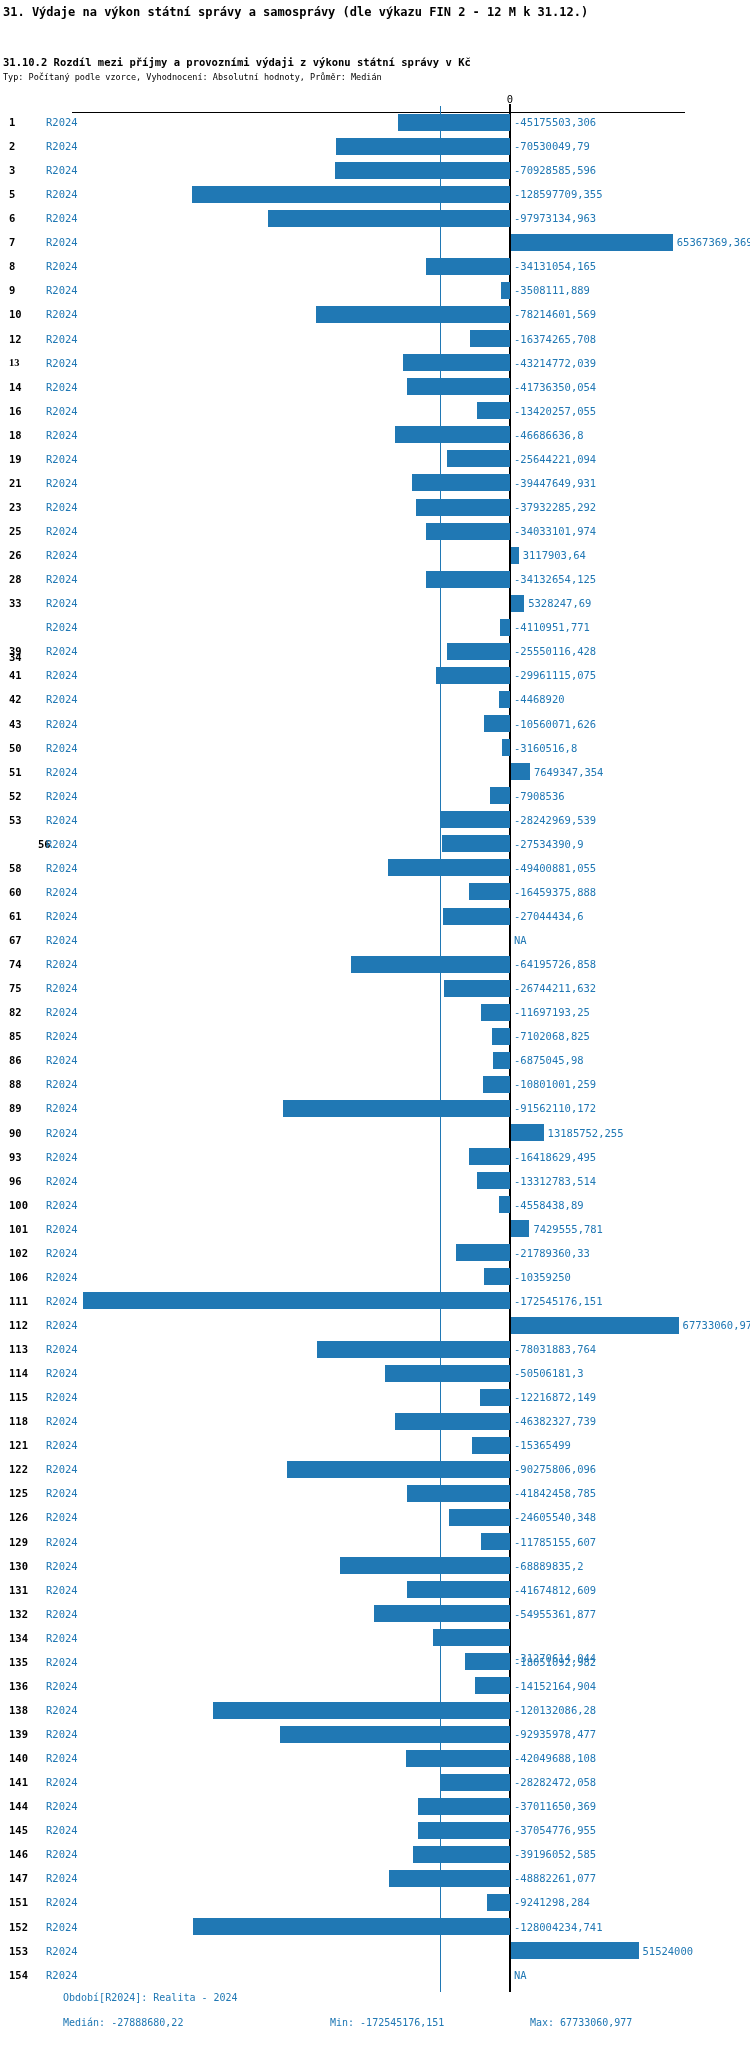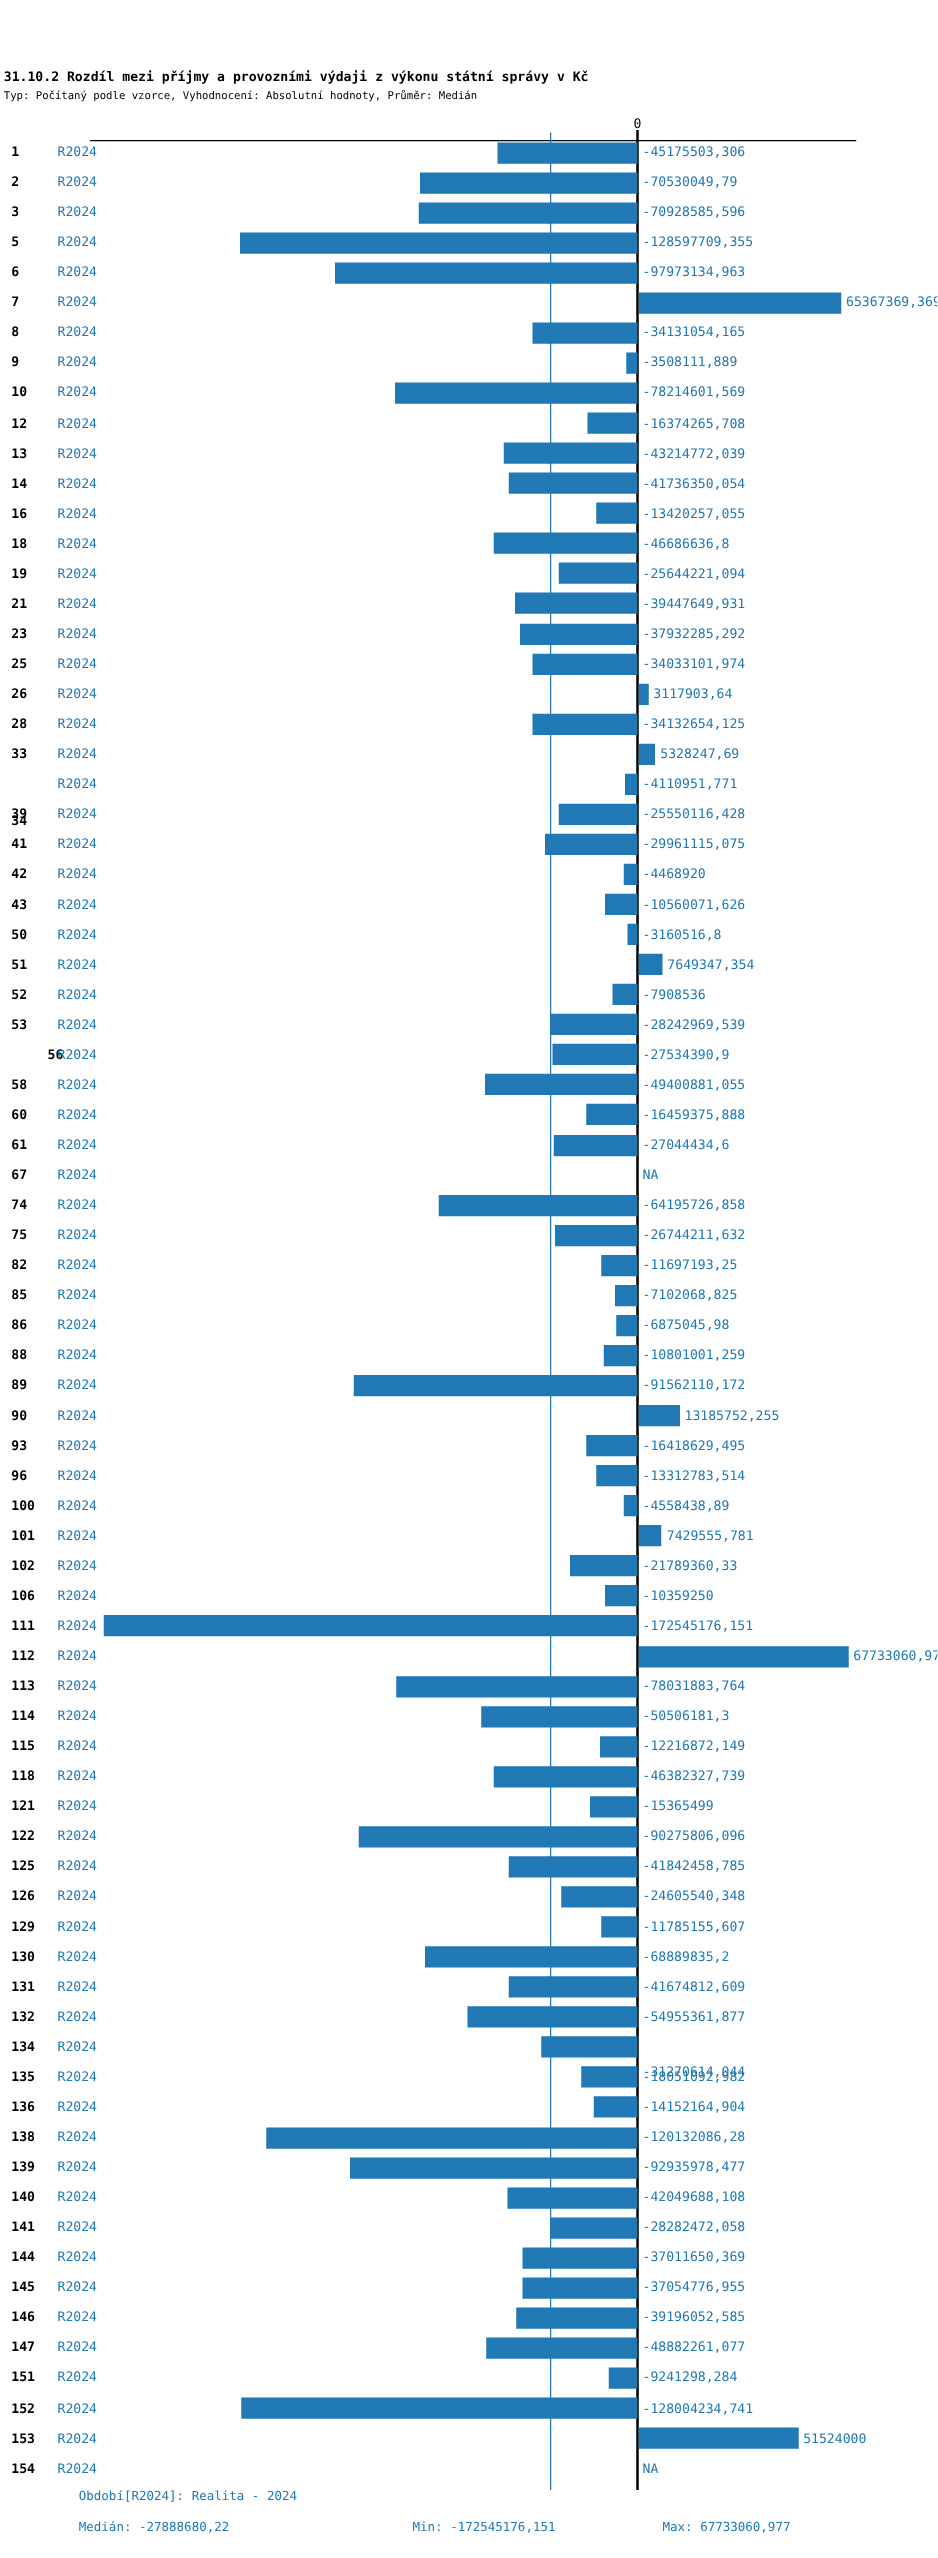--- a/index.html
+++ b/index.html
@@ -24,20 +24,21 @@
   .f-line { position:absolute; font-size:10px; color:#2078b4; white-space:pre; }
   .f-period { left:63px;  top:1992px; }
   .f-median { left:63px;  top:2017px; }
   .f-min    { left:330px; top:2017px; }
   .f-max    { left:530px; top:2017px; }
 </style>
 </head>
 <body>
 
 <div class="page">
+  <div class="title">31. Výdaje na výkon státní správy a samosprávy (dle výkazu FIN 2 - 12 M k 31.12.)</div>
   <div class="subtitle">31.10.2 Rozdíl mezi příjmy a provozními výdaji z výkonu státní správy v Kč</div>
   <div class="meta">Typ: Počítaný podle vzorce, Vyhodnocení: Absolutní hodnoty, Průměr: Medián</div>
 
   <div class="axis-top"></div>
   <div class="zero-label">0</div>
   <div class="zero-line"></div>
   <div class="median-line"></div>
 
   <div id="rows">
       <div class="rownum" style="top: 115px;">1</div>
@@ -73,21 +74,21 @@
       <div class="bar" style="left: 501.3px; width: 8.7px; top: 281.9px; background: rgb(32, 120, 180);"></div>
       <div class="val" style="left: 514px; top: 283.42px;">-3508111,889</div>
       <div class="rownum" style="top: 307.48px;">10</div>
       <div class="period" style="top: 307.48px;">R2024</div>
       <div class="bar" style="left: 316.4px; width: 193.6px; top: 306px; background: rgb(32, 120, 180);"></div>
       <div class="val" style="left: 514px; top: 307.48px;">-78214601,569</div>
       <div class="rownum" style="top: 331.54px;">12</div>
       <div class="period" style="top: 331.54px;">R2024</div>
       <div class="bar" style="left: 469.5px; width: 40.5px; top: 330px; background: rgb(32, 120, 180);"></div>
       <div class="val" style="left: 514px; top: 331.54px;">-16374265,708</div>
-      <div class="rownum" style="top: 355.6px;">13</div>
+      <div class="rownum" style="top: 355.6px; font-family: Liberation Serif, serif;">13</div>
       <div class="period" style="top: 355.6px;">R2024</div>
       <div class="bar" style="left: 403.1px; width: 106.9px; top: 354.1px; background: rgb(32, 120, 180);"></div>
       <div class="val" style="left: 514px; top: 355.6px;">-43214772,039</div>
       <div class="rownum" style="top: 379.66px;">14</div>
       <div class="period" style="top: 379.66px;">R2024</div>
       <div class="bar" style="left: 406.7px; width: 103.3px; top: 378.2px; background: rgb(32, 120, 180);"></div>
       <div class="val" style="left: 514px; top: 379.66px;">-41736350,054</div>
       <div class="rownum" style="top: 403.72px;">16</div>
       <div class="period" style="top: 403.72px;">R2024</div>
       <div class="bar" style="left: 476.8px; width: 33.2px; top: 402.2px; background: rgb(32, 120, 180);"></div>

